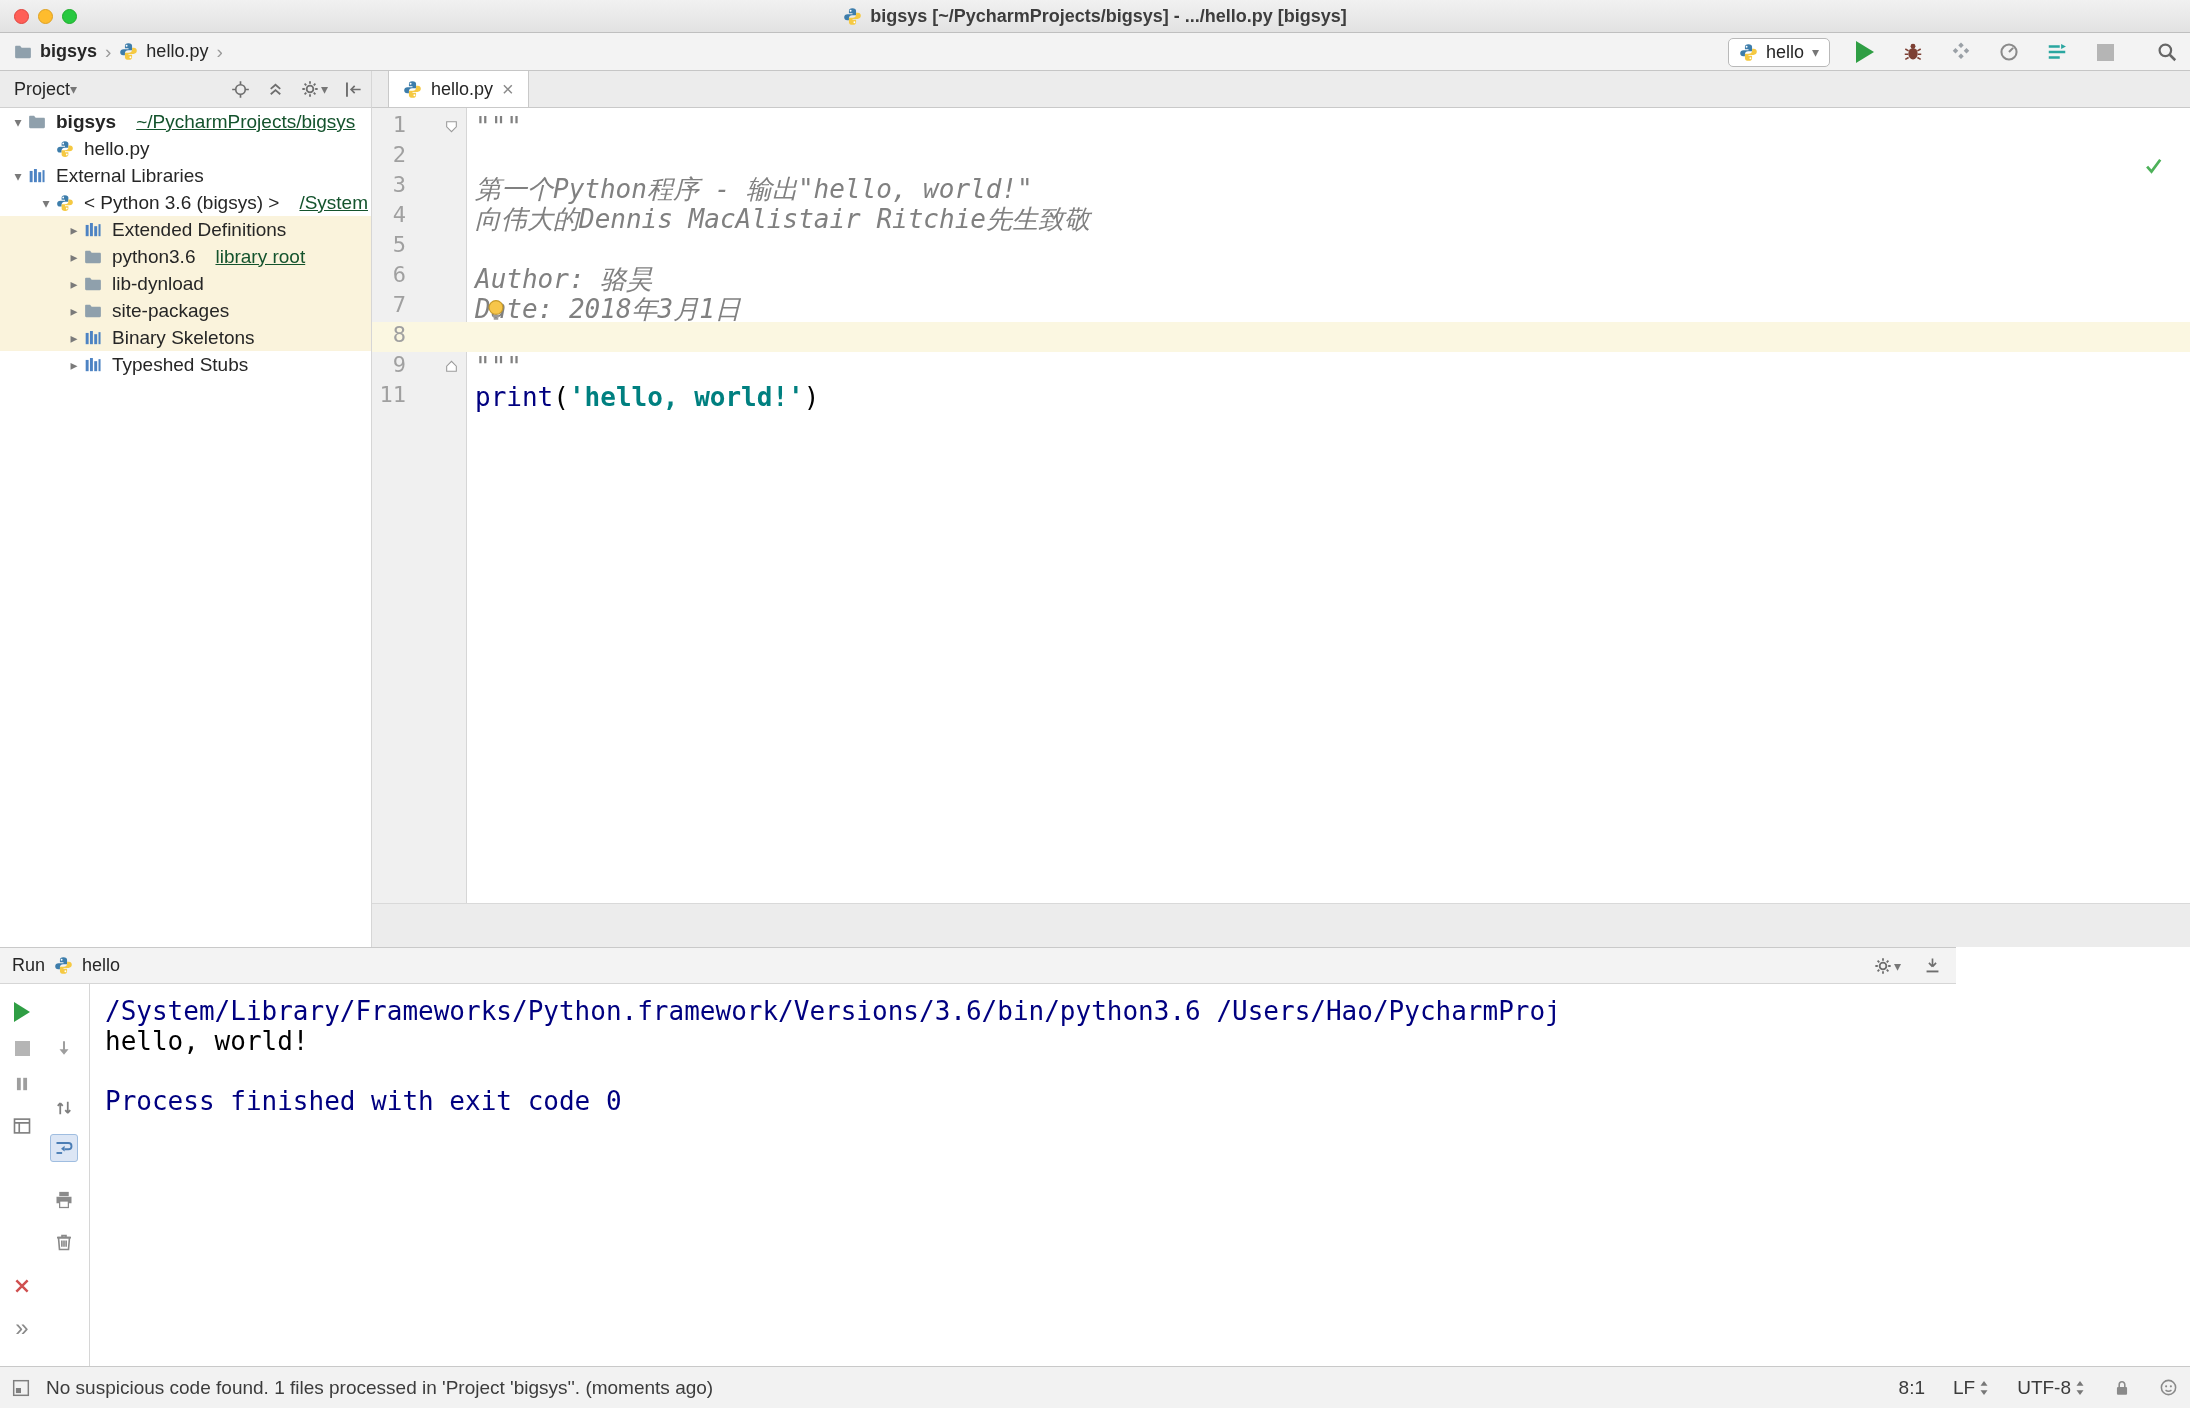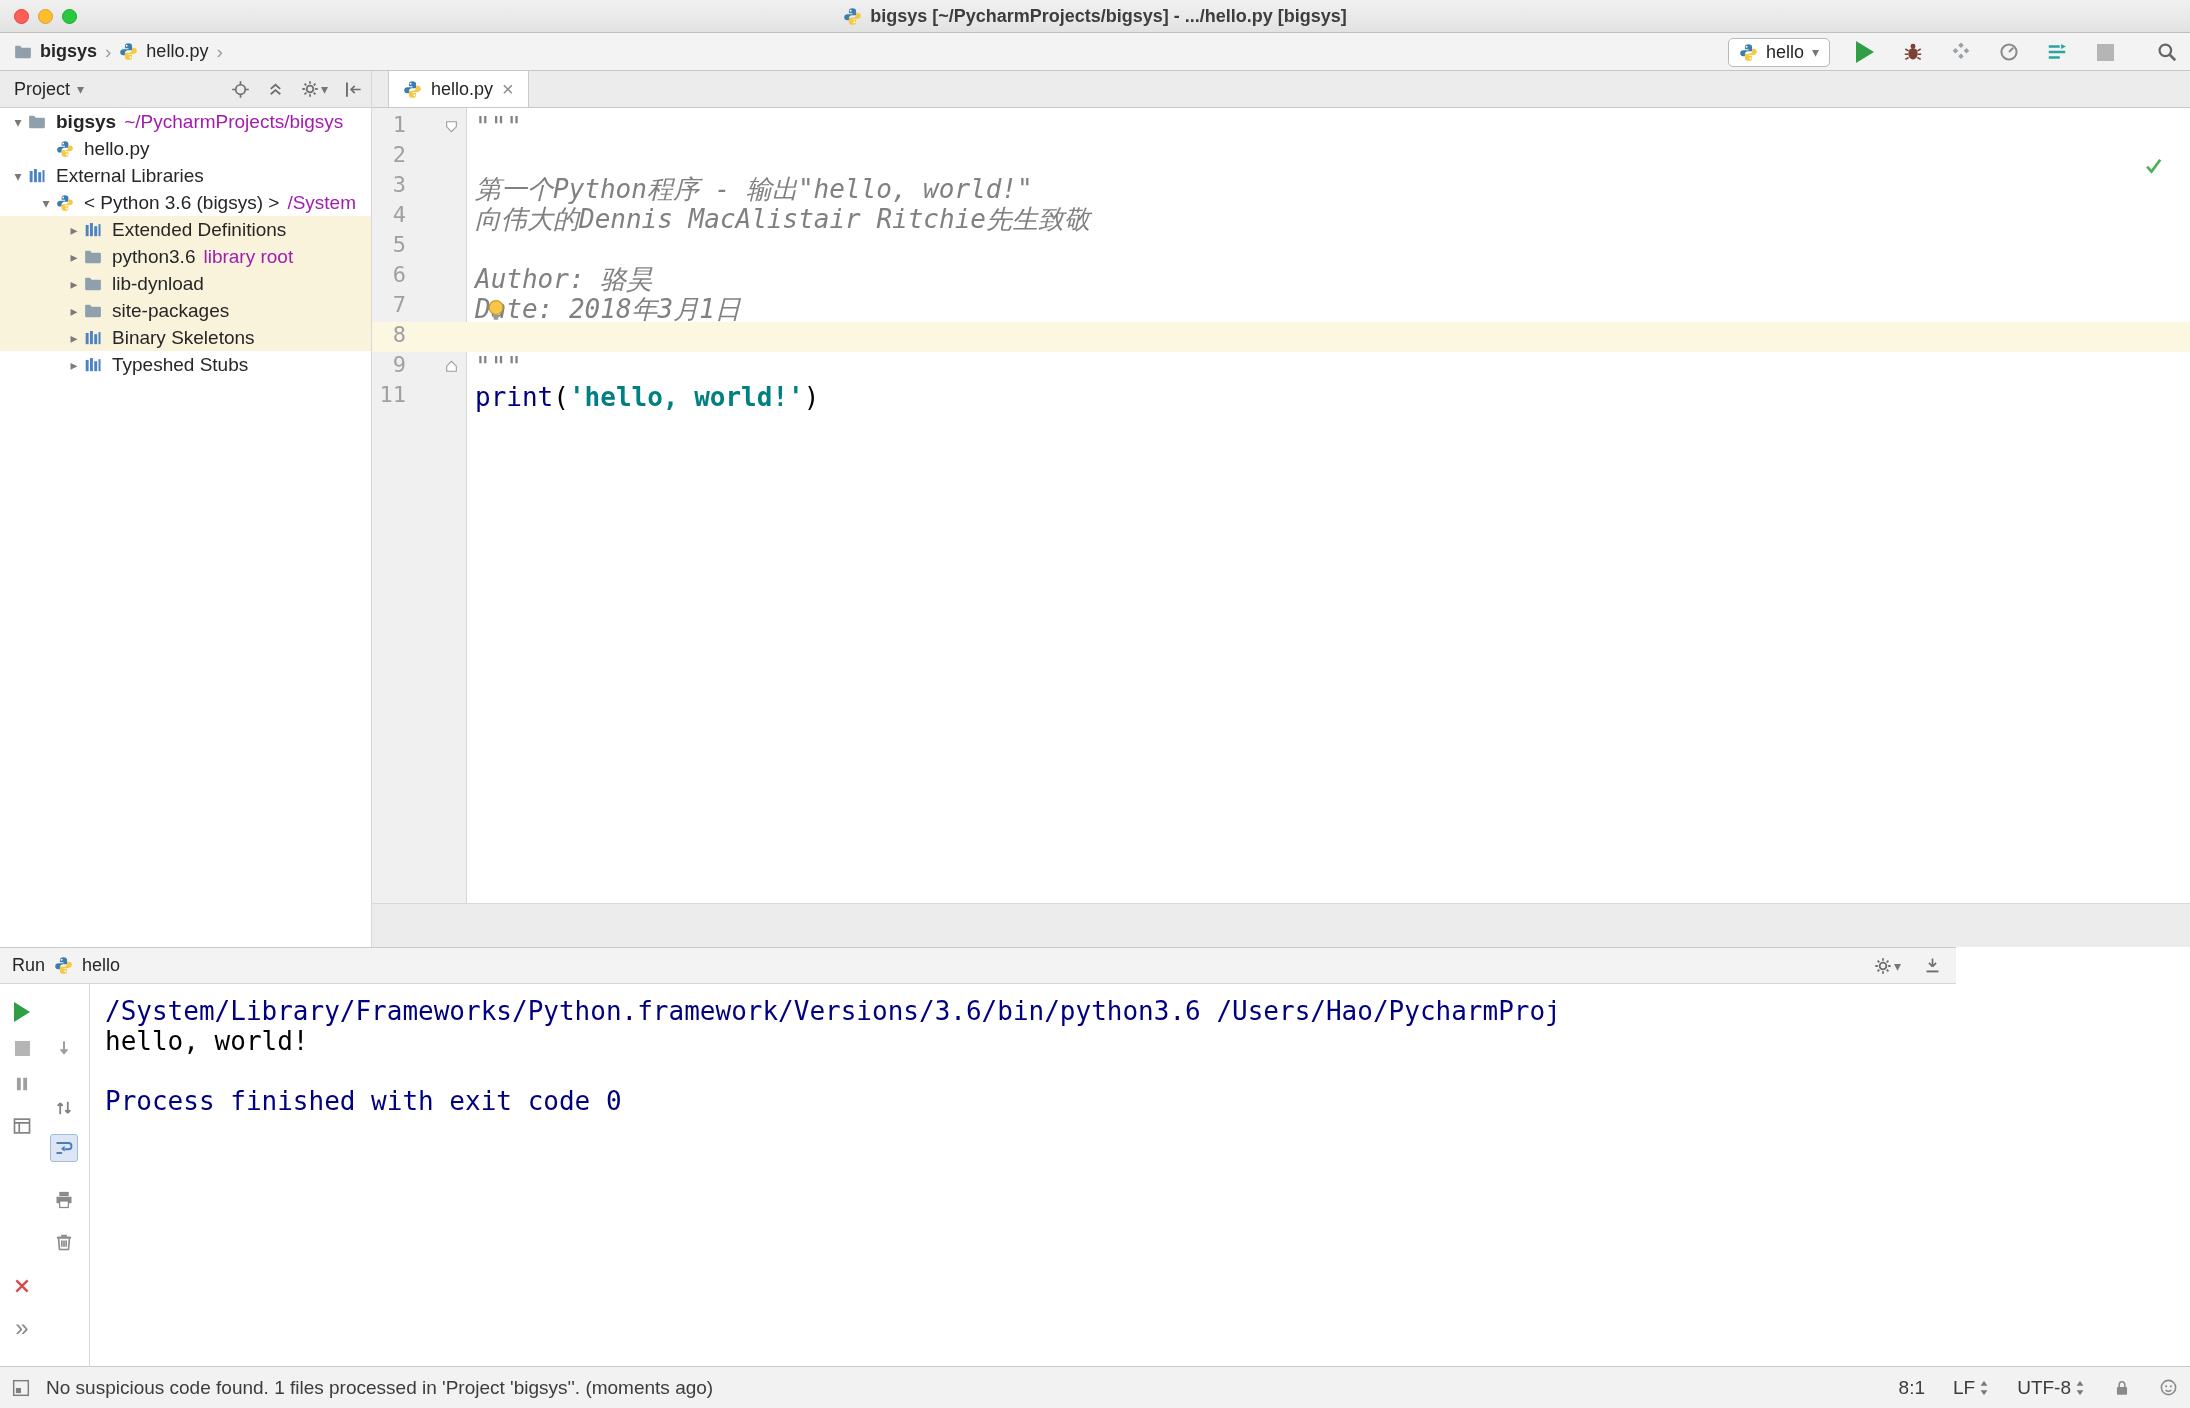--- a/index.html
+++ b/index.html
@@ -32,41 +32,41 @@
               background:#fff; border:1px solid #b9b9b9; border-radius:5px; font-size:18px; }
   .pill-caret { color:#777; font-size:14px; }
   .tool-ic { width:26px; height:26px; display:flex; align-items:center; justify-content:center; }
   .play-tri { width:0; height:0; border-left:18px solid #2f9e44; border-top:11px solid transparent; border-bottom:11px solid transparent; }
   .stop-sq { width:17px; height:17px; background:#b5b5b5; }
 
   
   .proj-header { position:absolute; left:0; top:71px; width:372px; height:37px;
                  background:#ececec; border-bottom:1px solid #d0d0d0; border-right:1px solid #d6d6d6;
                  display:flex; align-items:center; font-size:18px; }
-  .proj-title { margin-left:14px; display:flex; gap:7px; align-items:center; }
+  .proj-title { margin-left:14px; display:flex; align-items:center; }
   .hdr-caret { color:#777; font-size:14px; }
   .proj-hdr-icons { position:absolute; right:8px; display:flex; gap:16px; align-items:center; }
   .tabbar { position:absolute; left:372px; top:71px; right:0; height:37px;
             background:#ececec; border-bottom:1px solid #c9c9c9; }
   .tab { position:absolute; left:16px; top:0; height:37px; background:#fff;
          border:1px solid #c9c9c9; border-top:none; display:flex; align-items:center; gap:9px;
          padding:0 14px; font-size:18px; }
   .tab-close { color:#8a8a8a; font-size:20px; line-height:1; }
 
   
   .project-panel { position:absolute; left:0; top:108px; width:372px; height:839px;
                    background:#fff; border-right:1px solid #d6d6d6; overflow:hidden; }
   .tree-row { height:27px; display:flex; align-items:center; white-space:nowrap; font-size:19px; }
   .tree-row.hl { background:#faf3dc; }
   .tri { width:20px; color:#7a7a7a; font-size:14px; text-align:center; flex:none; }
   .ticon { width:24px; flex:none; display:flex; align-items:center; }
   .ticon svg { width:18px; height:18px; }
   .tlabel { margin-left:4px; }
   .tlabel.b { font-weight:bold; }
-  .tsub { margin-left:8px; color:#a21caf; }
+  .tsub { margin-left:20px; color:#14532d;text-decoration:underline; }
 
   
   .editor { position:absolute; left:372px; top:108px; right:0; height:795px; background:#fff; overflow:hidden; }
   .gutter-bg { position:absolute; left:0; top:0; bottom:0; width:95px; background:#f0f0f0; border-right:1px solid #d6d6d6; }
   .editor-rows { position:absolute; left:0; top:4px; right:0; }
   .crow { position:relative; height:30px; }
   .crow.cur { background:#fbf7e1; }
   .lnum { position:absolute; left:0; top:0; width:34px; height:30px; line-height:30px;
           text-align:right; color:#a0a0a0; font:22px "DejaVu Sans Mono", monospace; }
   .fold { position:absolute; left:72px; top:7px; }

